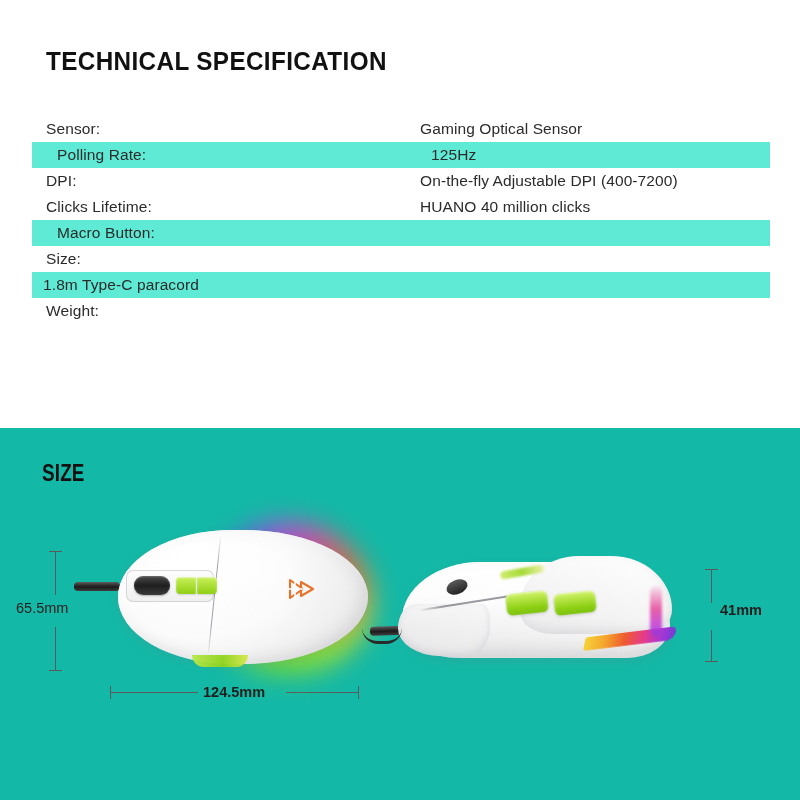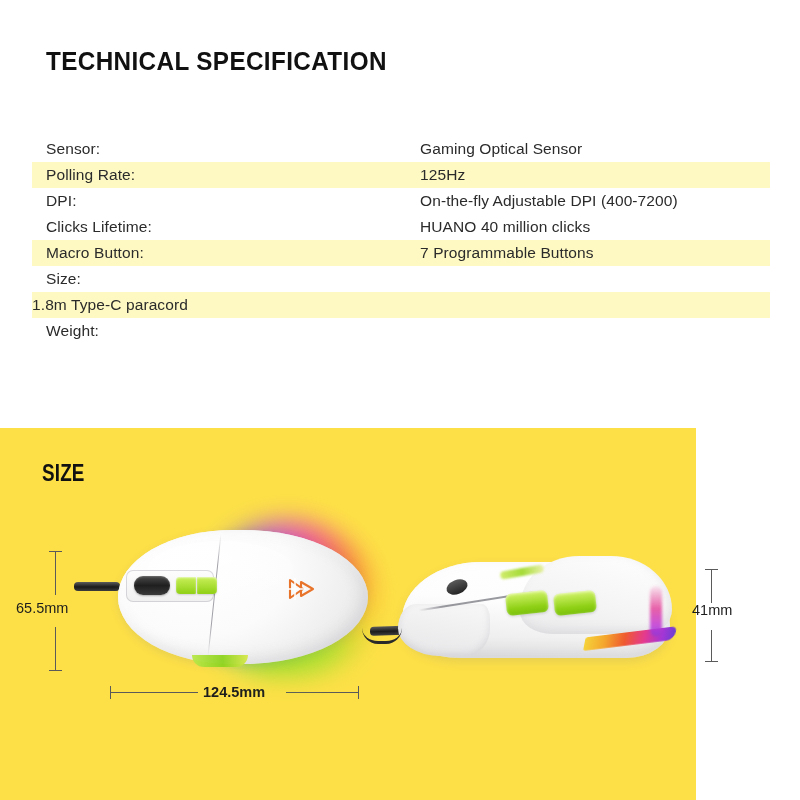--- a/index.html
+++ b/index.html
@@ -23,50 +23,49 @@
     font-weight: 700;
     letter-spacing: 0.4px;
     color: #111111;
     font-family: "Liberation Sans", sans-serif;
     transform: scaleX(0.97);
     transform-origin: left center;
   }
   .spec-table {
     position: absolute; left: 32px; top: 116px;
     width: 738px;
-    margin-top: 20px;
   }
   .spec-row {
     position: relative;
     height: 26px;
     display: flex;
     align-items: center;
   }
-  .spec-row.alt { background: #fef9c3; }
+  .spec-row.alt { background: #5eead4; padding-left: 11px; }
   .spec-key {
     width: 388px;
     padding-left: 14px;
     font-size: 15.5px;
     color: #2b2b2b;
     letter-spacing: 0.1px;
     white-space: nowrap;
   }
   .spec-val {
     flex: 1;
     font-size: 15.5px;
     color: #2b2b2b;
     letter-spacing: 0.1px;
     white-space: nowrap;
   }
 
   
   .size-section {
     position: absolute; left: 0; top: 428px;
-    width: 696px; height: 372px;
-    background: #fde047;
+    width: 800px; height: 372px;
+    background: #14b8a6;
     padding-left: 48px;
   }
   .size-title {
     position: absolute; left: 42px; top: 32px;
     font-size: 23px;
     font-weight: 700;
     color: #111111;
     letter-spacing: 0.2px;
     transform: scaleX(0.82);
     transform-origin: left center;
@@ -327,21 +326,20 @@
       <div class="spec-row">
         <span class="spec-key">DPI:</span>
         <span class="spec-val">On-the-fly Adjustable DPI (400-7200)</span>
       </div>
       <div class="spec-row">
         <span class="spec-key">Clicks Lifetime:</span>
         <span class="spec-val">HUANO 40 million clicks</span>
       </div>
       <div class="spec-row alt">
         <span class="spec-key">Macro Button:</span>
-        <span class="spec-val">7 Programmable Buttons</span>
       </div>
       <div class="spec-row">
         <span class="spec-key">Size:</span>
       </div>
       <div class="spec-row alt">
         <span class="spec-val">1.8m Type-C paracord</span>
       </div>
       <div class="spec-row">
         <span class="spec-key">Weight:</span>
       </div>
@@ -359,21 +357,21 @@
   <div class="dim-cap-h" style="left:49px; top:670px;"></div>
 
   <div class="dim-cap-v" style="left:110px; top:686px;"></div>
   <div class="dim-line-h" style="left:110px; top:692px; width:88px;"></div>
   <div class="dim-label" style="left:203px; top:684px; font-weight:600;">124.5mm</div>
   <div class="dim-line-h" style="left:286px; top:692px; width:72px;"></div>
   <div class="dim-cap-v" style="left:358px; top:686px;"></div>
 
   <div class="dim-cap-h" style="left:705px; top:569px;"></div>
   <div class="dim-line-v" style="left:711px; top:569px; height:34px;"></div>
-  <div class="dim-label" style="left:692px; top:602px; font-weight:400;">41mm</div>
+  <div class="dim-label" style="left:720px; top:602px; font-weight:700;">41mm</div>
   <div class="dim-line-v" style="left:711px; top:630px; height:32px;"></div>
   <div class="dim-cap-h" style="left:705px; top:661px;"></div>
 
   <div class="mouse-top">
     <div class="glow"></div>
     <div class="cable-top"></div>
     <div class="body-top"></div>
     <div class="top-seam"></div>
     <div class="wheel-plate"></div>
     <div class="scroll-wheel"></div>

